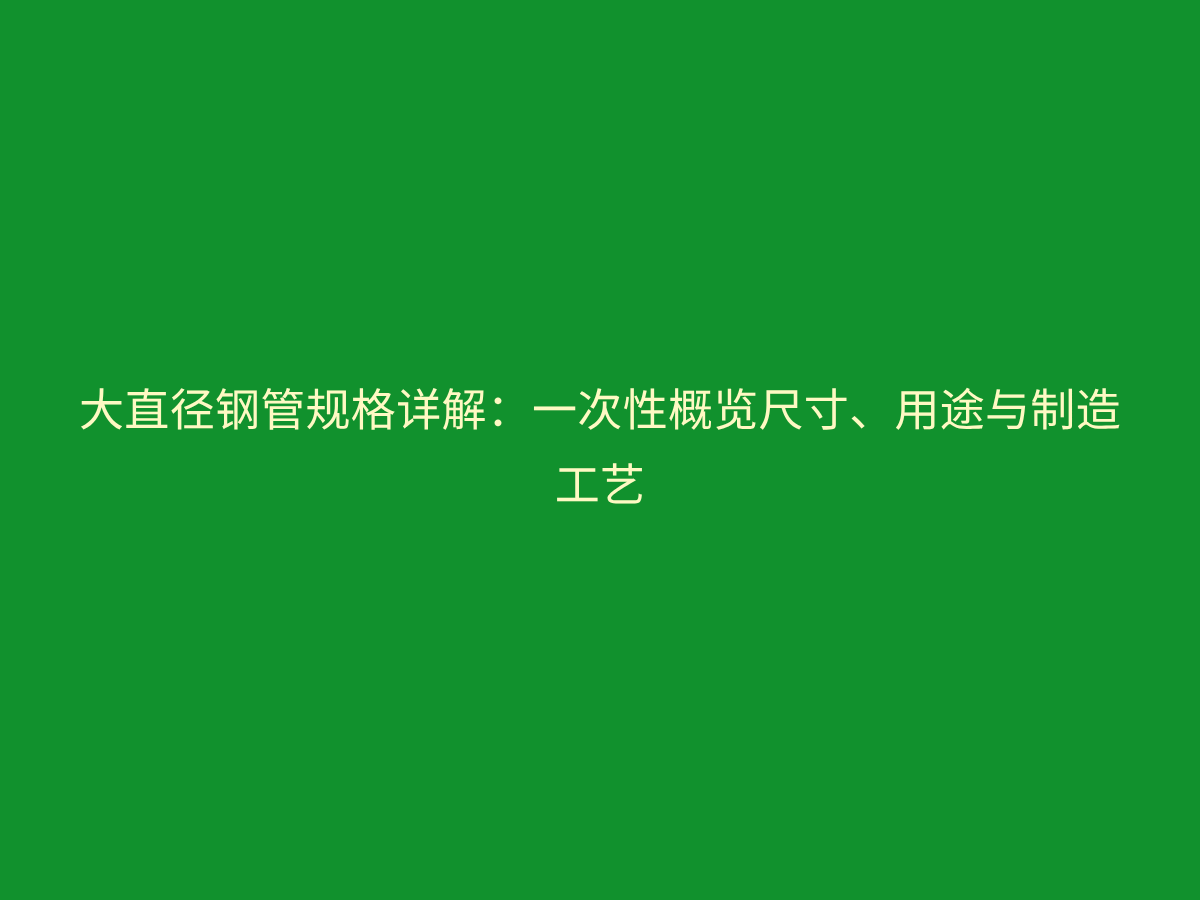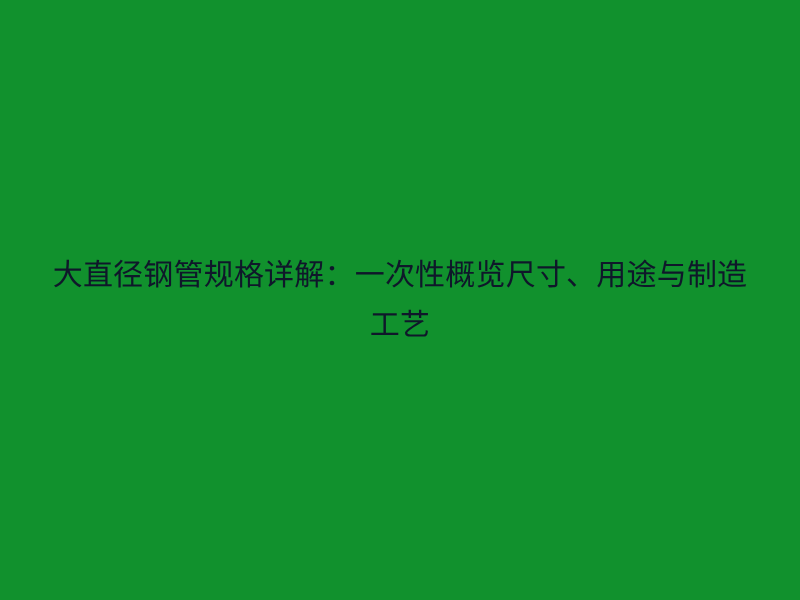--- a/index.html
+++ b/index.html
@@ -31,21 +31,21 @@
   .title-block {
     width: 700px;
     margin: 0 auto;
     padding: 0;
     text-align: center;
   }
 
   .banner-title {
     margin: 0;
     padding: 0;
-    color: #0f172a;
+    color: #fef9c3;
     font-family: "DejaVu Sans", "Liberation Sans", sans-serif;
     font-size: 30px;
     font-weight: 400;
     line-height: 50px;
     letter-spacing: 0.2px;
     text-align: center;
     word-break: break-all;
     white-space: normal;
   }
 </style>

